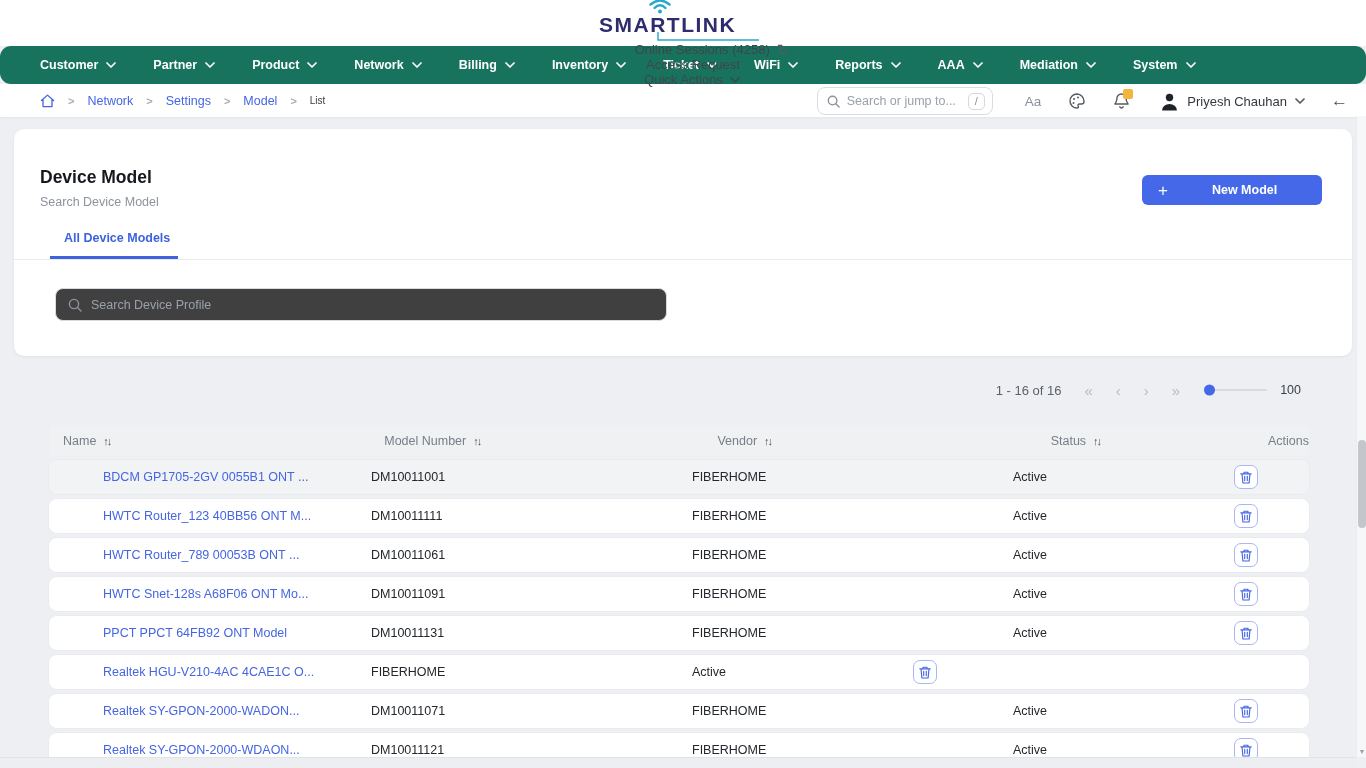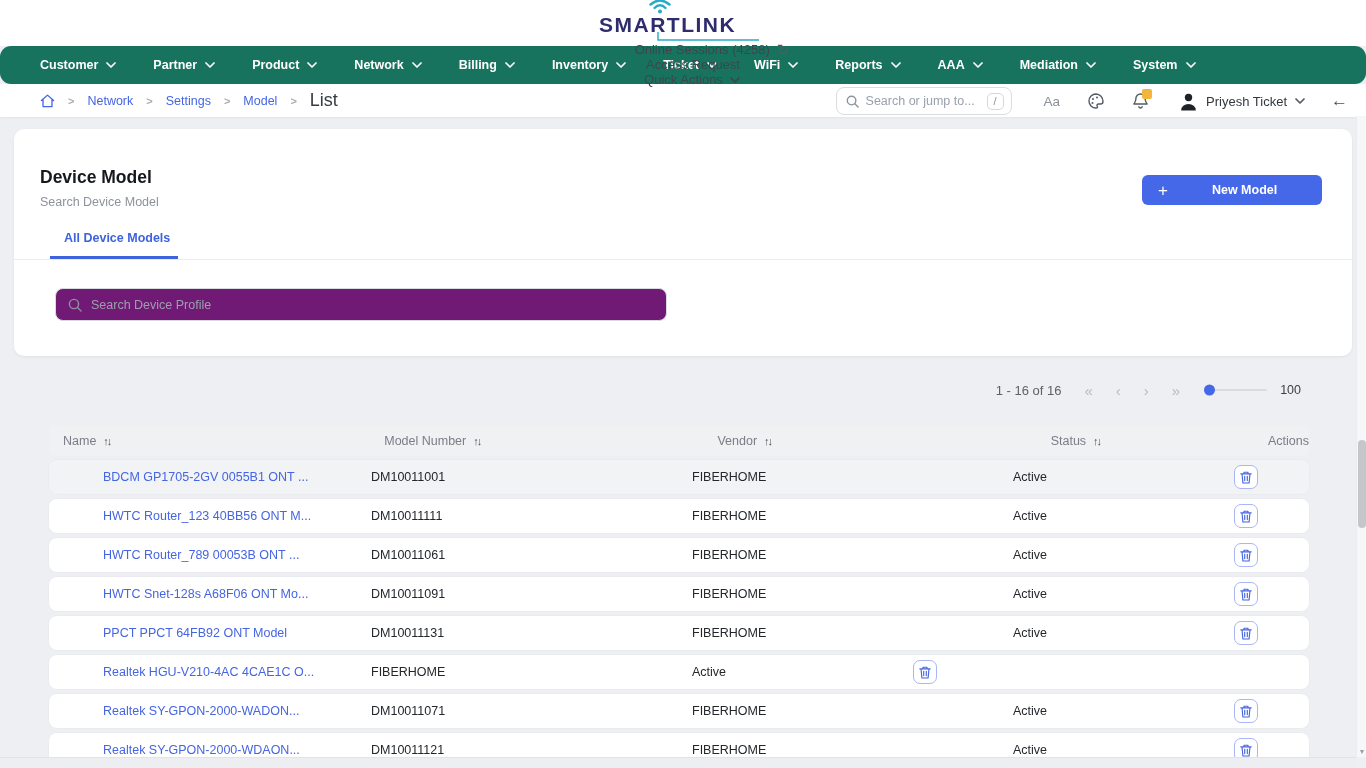--- a/index.html
+++ b/index.html
@@ -50,21 +50,21 @@
     padding-left:40px; gap:37px;border-radius:11px;
   }
   .nav-item { display:flex; align-items:center; gap:8px; color:#fff; font-size:12.5px; font-weight:600; cursor:pointer; white-space:nowrap; }
   
   .breadcrumb-bar {
     height:33px; background:#fff; display:flex; align-items:center; padding-left:40px;
     gap:13px; box-shadow:0 1px 2px rgba(20,30,50,.05); position:relative; z-index:4;
   }
   .bc-sep { color:#a7adb6; font-size:11px; font-weight:700; }
   .bc-link { color:var(--link,#4565E2); font-size:12.5px; cursor:pointer; }
-  .bc-current { color:#363b42; font-size:18px; font-weight:500; }
+  .bc-current { color:#363b42; font-size:10px; font-weight:500; }
   .home-ic { display:flex; color:var(--link,#4565E2); cursor:pointer; }
   
   .content { padding:12px 14px 0; }
   .main-card {
     background:#fff; border-radius:10px; box-shadow:0 1px 3px rgba(16,24,40,.06);
     height:227px; overflow:hidden;
   }
   .title-row { display:flex; justify-content:space-between; align-items:flex-start; padding:38px 30px 0 26px; }
   .page-title { font-size:17.5px; font-weight:700; color:#15181d; }
   .page-subtitle { font-size:12.5px; color:#8d939c; margin-top:7px; }
@@ -75,21 +75,21 @@
   }
   .new-model-btn .plus { font-size:17px; font-weight:400; margin:0 44px 0 16px; line-height:1; }
   .tabs { margin:22px 0 0; border-bottom:1px solid #e9ebee; padding-left:36px; display:flex; }
   .tab {
     font-size:12.5px; font-weight:600; color:#3d63dd; padding:0 8px 11px 14px;
     border-bottom:3px solid #3d63dd; cursor:pointer;
   }
   .card-search-wrap { padding:28px 0 0 41px; }
   .profile-search {
     width:612px; height:33px; border:1px solid #d7dade; border-radius:8px;
-    display:flex; align-items:center; padding-left:12px; color:#9aa1ab; background:#701a75;
+    display:flex; align-items:center; padding-left:12px; color:#9aa1ab; background:#404040;
   }
   .profile-search .ph { font-size:12.5px; margin-left:9px; }
   
   .pagination-row {
     display:flex; align-items:center; justify-content:flex-end;
     margin:24px 51px 0 0; gap:23px; height:20px;
   }
   .range-text { font-size:13px; color:#5d6269; }
   .pg-arrow { font-size:15px; color:#b6bac1; cursor:pointer; line-height:1; }
   .pg-slider { display:flex; align-items:center; margin-left:2px; }
@@ -188,21 +188,21 @@
       <svg width="17" height="18" viewBox="0 0 17 18">
         <path d="M8.5 2 a4.6 4.6 0 0 0-4.6 4.6 c0 3.4-1.4 4.6-2 5.4 h13.2 c-.6-.8-2-2-2-5.4 A4.6 4.6 0 0 0 8.5 2 Z" fill="none" stroke="#555b63" stroke-width="1.4" stroke-linejoin="round"></path>
         <path d="M6.8 14.8 a1.8 1.8 0 0 0 3.4 0" fill="none" stroke="#555b63" stroke-width="1.4" stroke-linecap="round"></path>
       </svg>
     </span>
     <div class="user-chip">
       <svg width="19" height="19" viewBox="0 0 16 16">
         <circle cx="8" cy="4.6" r="3.1" fill="#1f2328"></circle>
         <path d="M1.8 15.5 a6.2 5.4 0 0 1 12.4 0 Z" fill="#1f2328"></path>
       </svg>
-      <span class="user-name">Priyesh Ticket</span>
+      <span class="user-name">Priyesh Chauhan</span>
       <svg class="chev" viewBox="0 0 10 6" style="color:#555b63">
           <path d="M1 1l4 4 4-4"></path>
         </svg>
     </div>
     <span class="back-arrow">←</span>
   </div>
 </div>
 
 <div class="navbar" id="navbar">
   <div class="nav-item">

